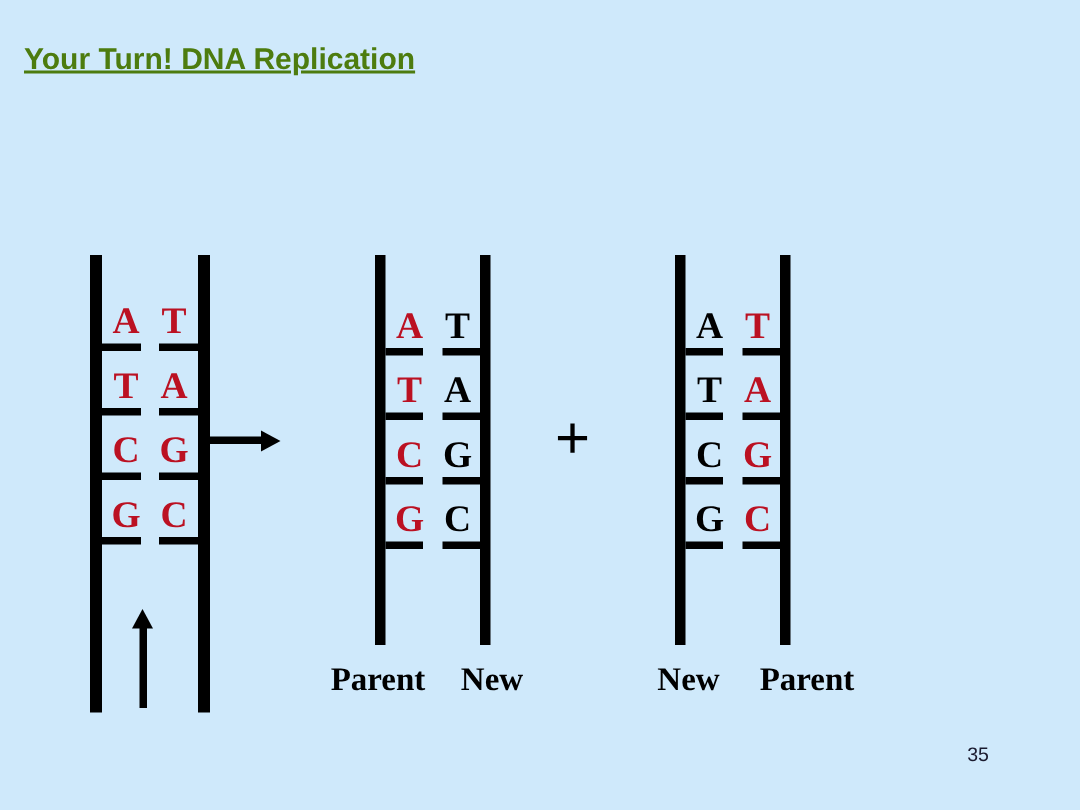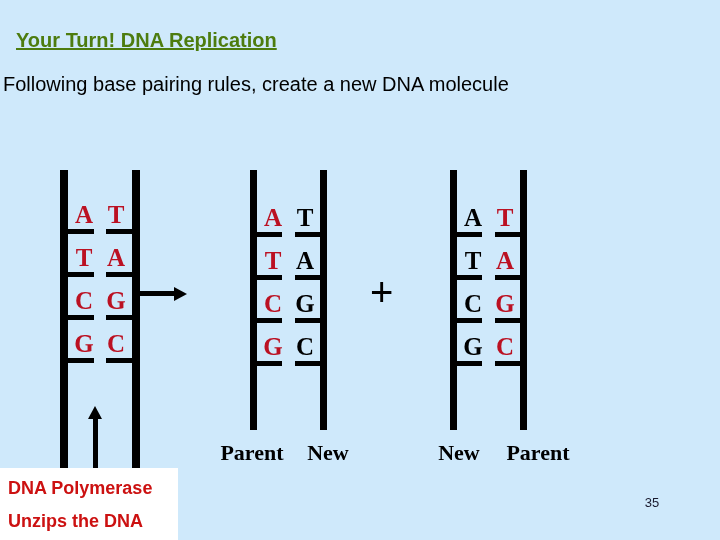--- a/index.html
+++ b/index.html
@@ -148,21 +148,20 @@
     width: 24px;
     text-align: center;
   }
 </style>
 </head>
 <body>
 
 <div id="slide">
 
   <div class="title">Your Turn! DNA Replication</div>
-  <div class="subtitle">Following base pairing rules, create a new DNA molecule</div>
 
   <div class="ladder" id="ladder-0" style="left: 60px; top: 170px; width: 80px; height: 305px;">
       <div class="rail" style="left: 0px; top: 0px; width: 8px; height: 305px;"></div>
       <div class="rail" style="left: 72px; top: 0px; width: 8px; height: 305px;"></div>
       <div class="rung" style="left: 8px; top: 59px; width: 26px; height: 5px;"></div>
       <div class="rung" style="left: 46px; top: 59px; width: 26px; height: 5px;"></div>
       <div class="base red" style="left: 12px; top: 32px;">A</div>
       <div class="base red" style="left: 44px; top: 32px;">T</div>
       <div class="rung" style="left: 8px; top: 102px; width: 26px; height: 5px;"></div>
       <div class="rung" style="left: 46px; top: 102px; width: 26px; height: 5px;"></div>
@@ -226,20 +225,16 @@
   <div class="arrow-v-shaft" style="left:93px; top:418px; height:54px;"></div>
   <div class="arrow-v-head" style="left:88px; top:406px;"></div>
 
   <div class="plus" style="left:370px; top:272px;">+</div>
 
   <div class="strand-label" style="left:207px; top:440px; width:90px;">Parent</div>
   <div class="strand-label" style="left:292px; top:440px; width:72px;">New</div>
   <div class="strand-label" style="left:420px; top:440px; width:78px;">New</div>
   <div class="strand-label" style="left:492px; top:440px; width:92px;">Parent</div>
 
-  <div class="caption-box">
-    <div class="caption-line caption-line-1">DNA Polymerase</div>
-    <div class="caption-line caption-line-2">Unzips the DNA</div>
-  </div>
 
   <div class="page-number">35</div>
 
 </div>
 
 </body></html>

